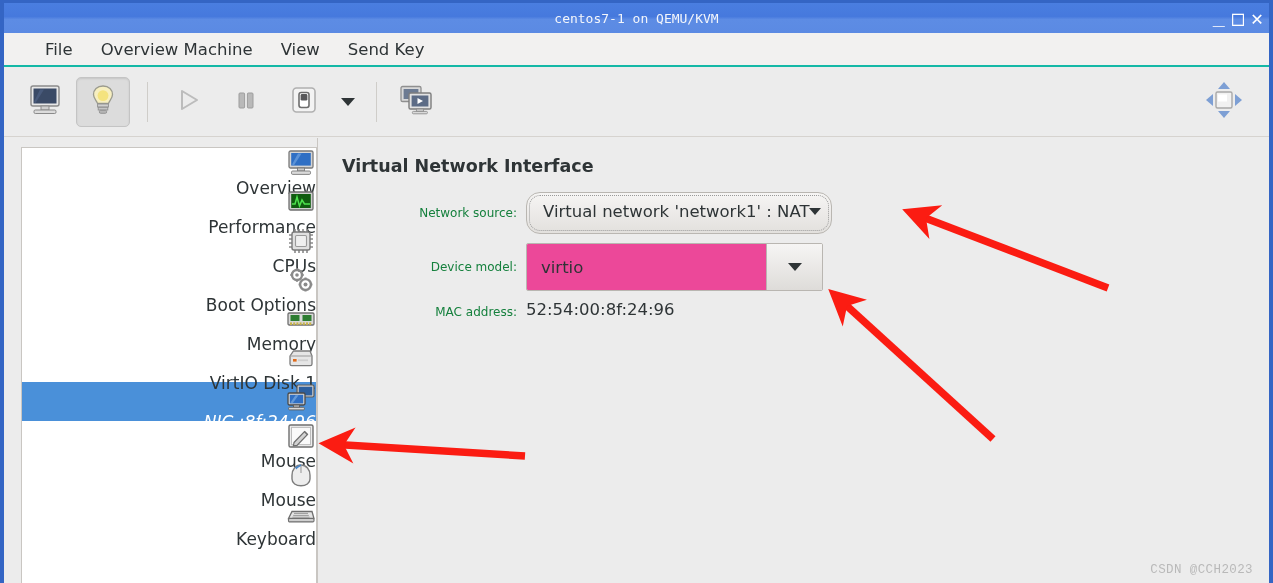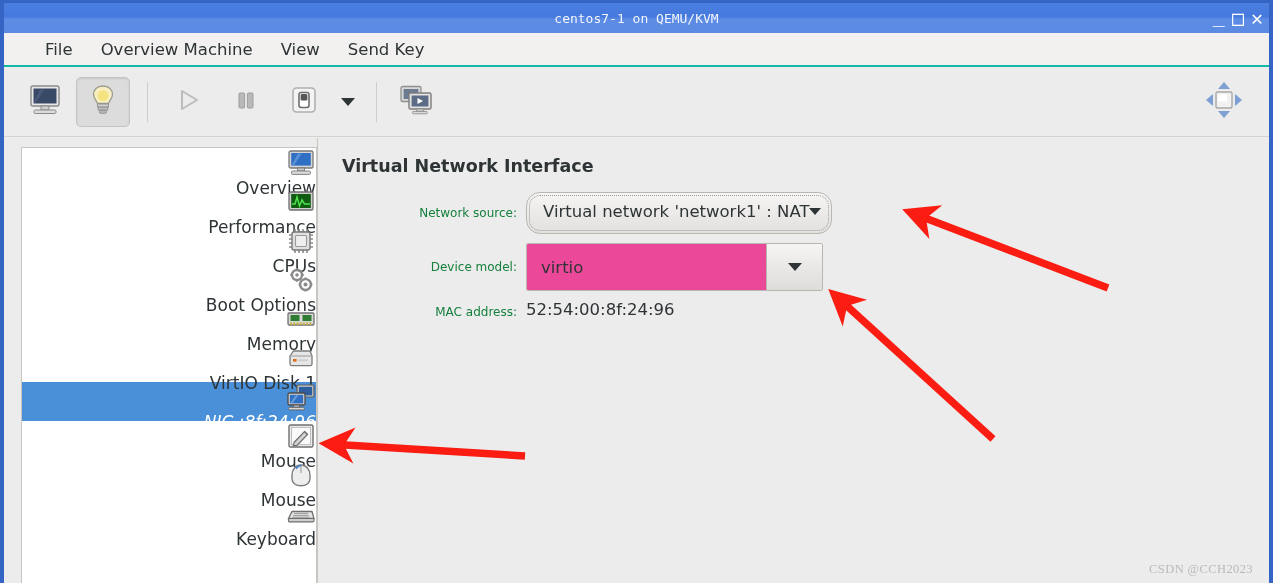--- a/index.html
+++ b/index.html
@@ -152,21 +152,21 @@
   }
   .caret-sm{
     width:0;height:0;border-left:6px solid transparent;
     border-right:6px solid transparent;border-top:7px solid #2e3436;
   }
   
   .arrows{position:absolute;left:0;top:0;width:1273px;height:583px;pointer-events:none;}
   .watermark{
     position:absolute;right:16px;bottom:6px;
     font-size:12.5px;color:#b9b9b9;
-    font-family:Liberation Serif, serif;
+    font-family:Liberation Mono, monospace;
     letter-spacing:.4px;
   }
 </style>
 </head>
 <body>
 
 <div class="window">
 
   <div class="titlebar">
     <div class="title-text">centos7-1 on QEMU/KVM</div>

